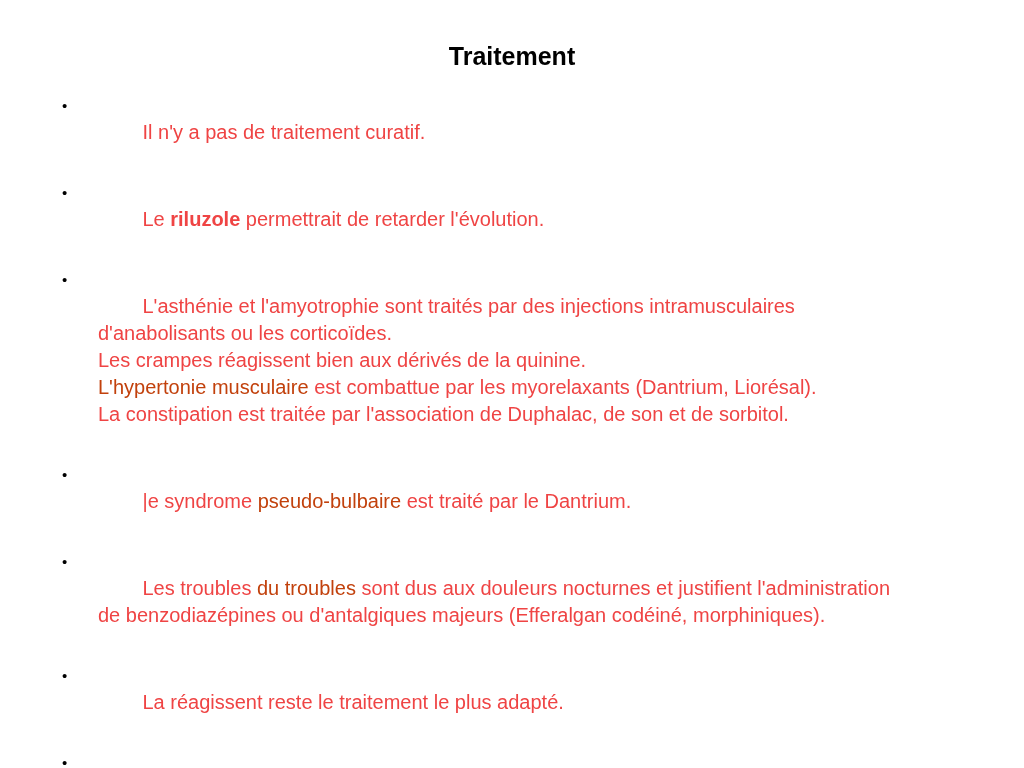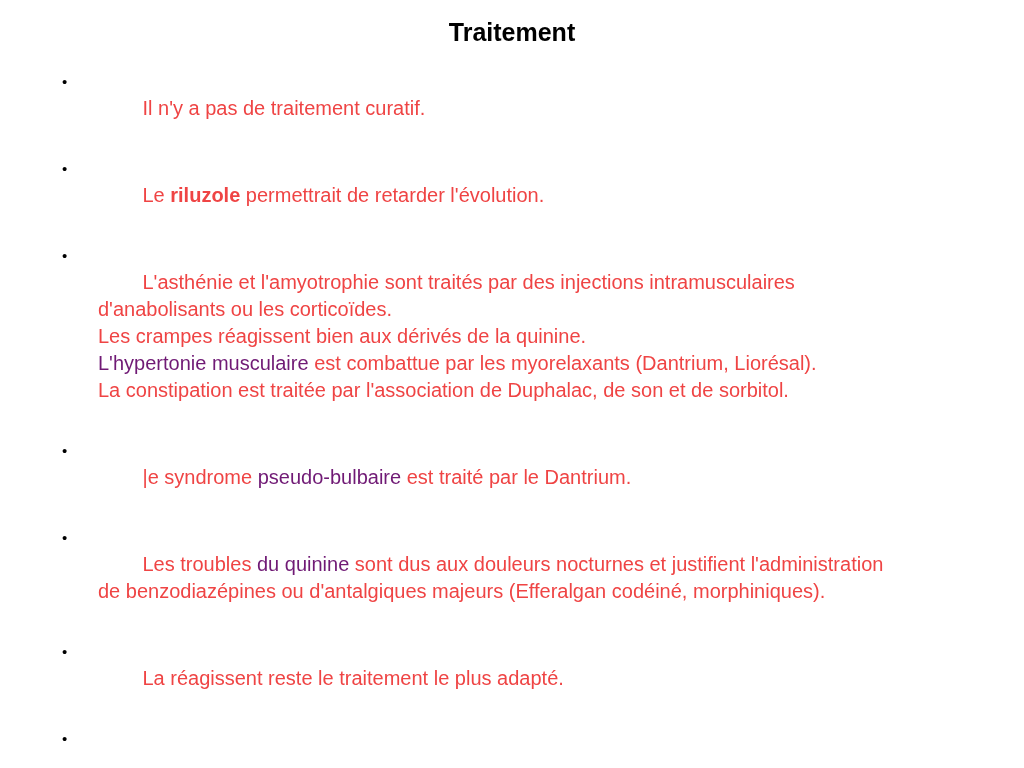--- a/index.html
+++ b/index.html
@@ -14,21 +14,21 @@
     overflow: hidden;
     font-family: "Liberation Sans", sans-serif;
     color: #000000;
   }
   .slide {
     width: 1024px;
     height: 768px;
     position: relative;
   }
   .slide-title {
-    margin-top: 16px;
+    margin-top: 40px;
     margin-bottom: 20px;
     text-align: center;
     font-size: 25px;
     font-weight: bold;
     line-height: 32px;
   }
   .bullet-list {
     padding-left: 62px;
     padding-right: 40px;
   }
@@ -45,21 +45,21 @@
   }
   .btext {
     flex: 1 1 auto;
     max-width: 880px;
     font-size: 20px;
     line-height: 27px;
     white-space: pre-wrap;
   }
   .seg { color: #ef4444; }
   .seg.bold { font-weight: bold; text-align: center; }
-  .seg.red { color: #701a75; }
+  .seg.red { color: #c2410c; }
 </style>
 </head>
 <body>
 
 <div class="slide">
 
   <div class="slide-title">Traitement</div>
 
   <div class="bullet-list">
 
@@ -91,21 +91,21 @@
     <div class="bullet">
       <span class="marker">•</span>
       <div class="btext">
         <span class="seg">|e syndrome </span><span class="seg red">pseudo-bulbaire</span><span class="seg"> est traité par le Dantrium.</span>
       </div>
     </div>
 
     <div class="bullet">
       <span class="marker">•</span>
       <div class="btext">
-        <span class="seg">Les troubles </span><span class="seg red">du quinine</span><span class="seg"> sont dus aux douleurs nocturnes et justifient l'administration
+        <span class="seg">Les troubles </span><span class="seg red">du troubles</span><span class="seg"> sont dus aux douleurs nocturnes et justifient l'administration
 de benzodiazépines ou d'antalgiques majeurs (Efferalgan codéiné, morphiniques).</span>
       </div>
     </div>
 
     <div class="bullet">
       <span class="marker">•</span>
       <div class="btext">
         <span class="seg">La réagissent reste le traitement le plus adapté.</span>
       </div>
     </div>

